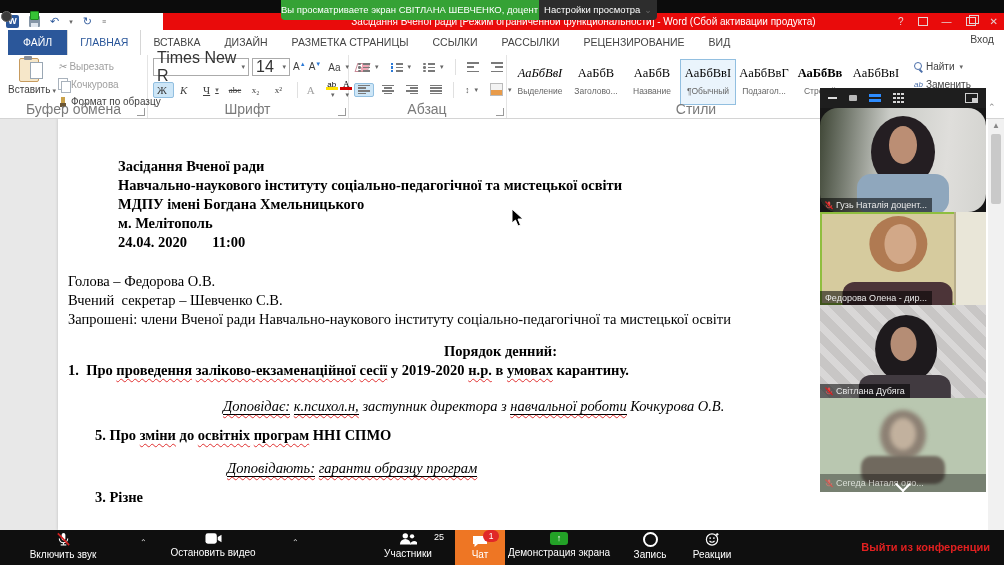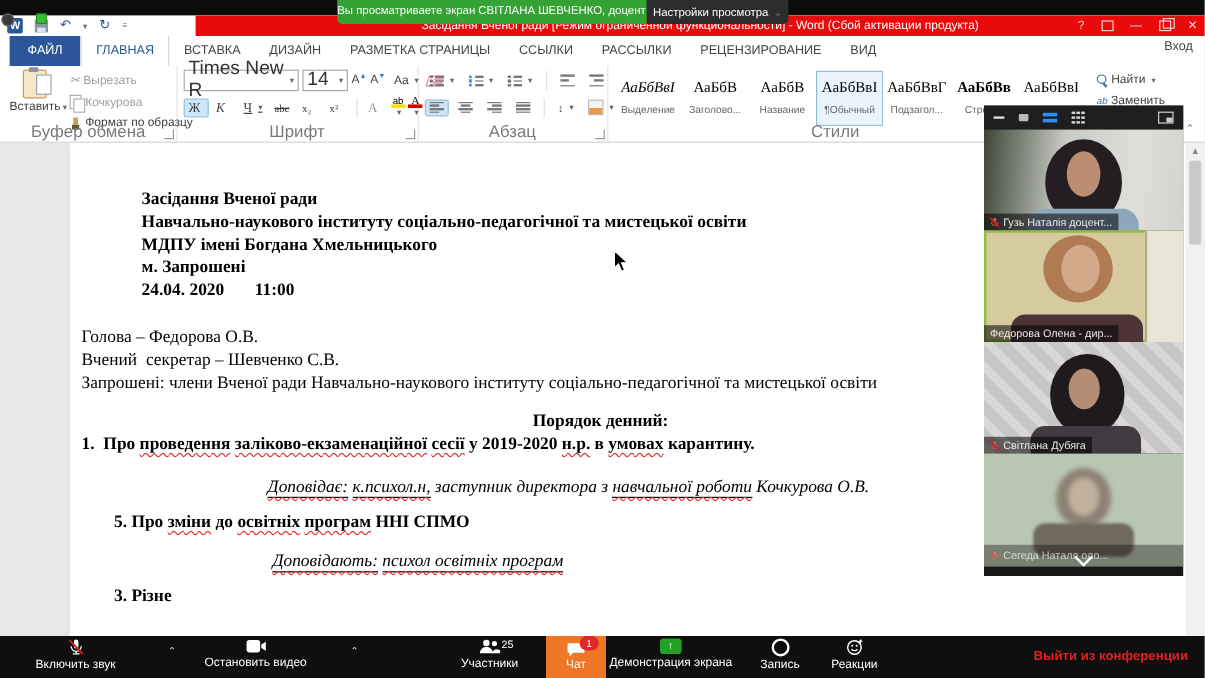--- a/index.html
+++ b/index.html
@@ -155,21 +155,21 @@
   .vp-ic{cursor:pointer;display:inline-block;}
   .vp-min{width:9px;height:2px;background:#dcdcdc;}
   .vp-sq{width:8px;height:6px;background:#b9b9b9;border-radius:1px;}
   .vp-bars{display:inline-flex;flex-direction:column;gap:2px;}
   .vp-bars i{display:block;width:12px;height:3px;background:#2d8cff;}
   .vp-grid{display:inline-grid;grid-template-columns:repeat(3,2.5px);grid-gap:1.5px;}
   .vp-grid i{width:2.5px;height:2.5px;background:#d6d6d6;display:block;}
   .vp-pip{margin-left:auto;width:11px;height:8px;border:1px solid #cfcfcf;position:relative;}
   .vp-pip::before{content:"";position:absolute;right:0;bottom:0;width:5px;height:4px;background:#cfcfcf;}
   .tile{position:relative;width:166px;overflow:hidden;cursor:pointer;}
-  #tile-1{height:84px;background:linear-gradient(95deg,#3f4636 0%,#6e7468 14%,#c9cbc6 40%,#dfdedb 75%,#d3d3cf 100%);}
+  #tile-1{height:104px;background:linear-gradient(95deg,#3f4636 0%,#6e7468 14%,#c9cbc6 40%,#dfdedb 75%,#d3d3cf 100%);border-radius:18px;}
   #tile-2{height:93px;background:#d6cb9e;box-shadow:inset 0 0 0 2px #8fbe3f;}
   #tile-2::after{content:"";position:absolute;right:0;top:0;width:30px;height:100%;background:#e9e6d8;border-left:2px solid #b7ad8a;}
   #tile-3{height:93px;background:#c8c6c5;}
   #tile-3::before{content:"";position:absolute;inset:0;background:repeating-linear-gradient(45deg,rgba(255,255,255,.3) 0 7px,rgba(0,0,0,0) 7px 16px);}
   #tile-4{height:94px;background:#b9c7b0;}
   .hair,.face,.torso{position:absolute;left:50%;border-radius:50%;}
   #tile-1 .hair{width:64px;height:72px;background:#241e22;top:8px;transform:translateX(-50%);}
   #tile-1 .face{width:28px;height:38px;background:#bb8e74;top:18px;transform:translateX(-50%);}
   #tile-1 .torso{width:92px;height:40px;background:#8fa7bd;top:66px;transform:translateX(-50%);border-radius:14px;}
   #tile-2 .hair{width:58px;height:56px;background:#b07a52;top:4px;transform:translateX(-58%);}
@@ -190,21 +190,21 @@
 
   
   #bottom-bar{left:0;top:530px;width:1004px;height:35px;background:#0f0f0f;z-index:70;}
   .ctl{position:absolute;top:2px;display:flex;flex-direction:column;align-items:center;gap:2px;
     color:#fff;font-size:10px;cursor:pointer;white-space:nowrap;}
   .ctl .lbl{line-height:11px;}
   .caret-up{position:absolute;color:#ddd;font-size:8px;top:8px;cursor:pointer;}
   #ctl-chat{left:455px;top:0;width:50px;height:35px;background:#ee7624;justify-content:center;gap:1px;}
   #chat-badge{position:absolute;right:6px;top:0px;min-width:12px;height:12px;background:#e02828;color:#fff;
     border-radius:7px;font-size:8.5px;line-height:12px;text-align:center;padding:0 2px;}
-  #part-count{position:absolute;right:20px;top:0px;font-size:9px;color:#fff;}
+  #part-count{position:absolute;right:4px;top:0px;font-size:9px;color:#fff;}
   .share-ic{width:18px;height:13px;background:#23a127;border-radius:3px;color:#fff;font-size:9px;
     line-height:13px;text-align:center;}
   .rec-ic{width:11px;height:11px;border:2px solid #fff;border-radius:50%;}
   #ctl-leave{position:absolute;right:14px;top:11px;color:#e02020;font-weight:bold;font-size:11px;cursor:pointer;}
 </style>
 </head>
 <body>
 
 <div id="stage">
 
@@ -460,30 +460,30 @@
         </span>
     </div>
     <span id="ribbon-collapse">⌃</span>
   </div>
 
   <div id="page" class="abs"></div>
   <div id="doc-content" class="abs">
       <div class="para doc-h"><span class="b">Засідання Вченої ради</span></div>
       <div class="para doc-h"><span class="b">Навчально-наукового інституту соціально-педагогічної та мистецької освіти</span></div>
       <div class="para doc-h"><span class="b">МДПУ імені Богдана Хмельницького</span></div>
-      <div class="para doc-h"><span class="b">м. Запрошені</span></div>
+      <div class="para doc-h"><span class="b">м. Мелітополь</span></div>
       <div class="para doc-h"><span class="b">24.04. 2020&nbsp;&nbsp;&nbsp;&nbsp;&nbsp;&nbsp;&nbsp;11:00</span></div>
       <div class="para doc-body mt20"><span class="">Голова – Федорова О.В.</span></div>
       <div class="para doc-body"><span class="">Вчений&nbsp; секретар – Шевченко С.В.</span></div>
       <div class="para doc-body"><span class="">Запрошені: члени Вченої ради Навчально-наукового інституту соціально-педагогічної та мистецької освіти</span></div>
       <div class="para doc-center mt13"><span class="b">Порядок денний:</span></div>
       <div class="para doc-item-first"><span class="b">1.&nbsp; Про </span><span class="b w">проведення</span><span class="b"> </span><span class="b w">заліково-екзаменаційної</span><span class="b"> </span><span class="b w">сесії</span><span class="b"> у 2019-2020 </span><span class="b w">н.р.</span><span class="b"> в </span><span class="b w">умовах</span><span class="b"> карантину.</span></div>
       <div class="para doc-speaker1 mt17"><span class="i u w">Доповідає:</span><span class="i"> </span><span class="i u w">к.психол.н,</span><span class="i"> заступник директора з </span><span class="i u w">навчальної роботи</span><span class="i"> Кочкурова О.В.</span></div>
       <div class="para doc-item mt10"><span class="b">5. Про </span><span class="b w">зміни</span><span class="b"> до </span><span class="b w">освітніх</span><span class="b"> </span><span class="b w">програм</span><span class="b"> ННІ СПМО</span></div>
-      <div class="para doc-speaker2 mt14"><span class="i u w">Доповідають:</span><span class="i"> </span><span class="i u w">психол освітніх програм</span></div>
+      <div class="para doc-speaker2 mt14"><span class="i u w">Доповідають:</span><span class="i"> </span><span class="i u w">гаранти образцу програм</span></div>
       <div class="para doc-item mt10"><span class="b">3. Різне</span></div>
     </div>
   <div id="doc-scrollbar" class="abs">
     <span class="sb-up">▲</span>
     <div class="thumb"></div>
   </div>
   <svg id="mouse-cursor" class="abs" width="13" height="19" viewBox="0 0 13 19">
     <path d="M1 1 L1 15 L4.5 12 L7 18 L9.5 17 L7 11 L12 11 Z" fill="#000" stroke="#fff" stroke-width="1"></path>
   </svg>
 

